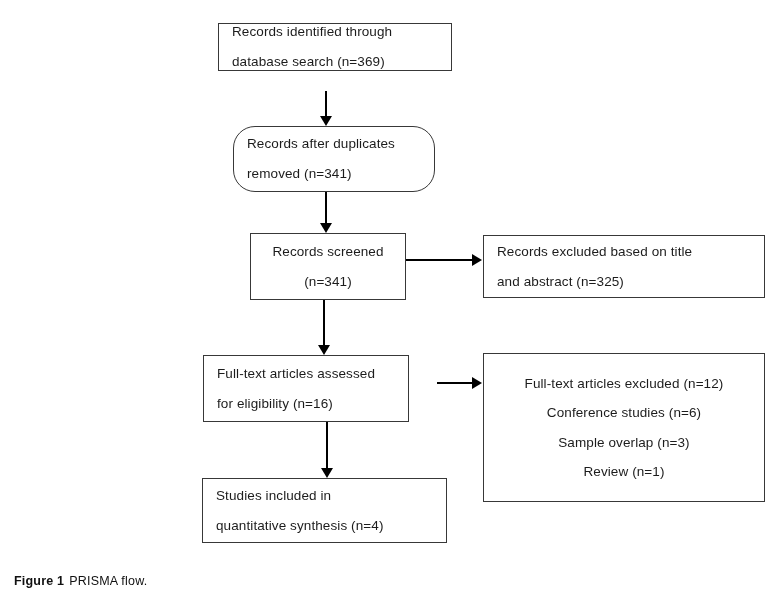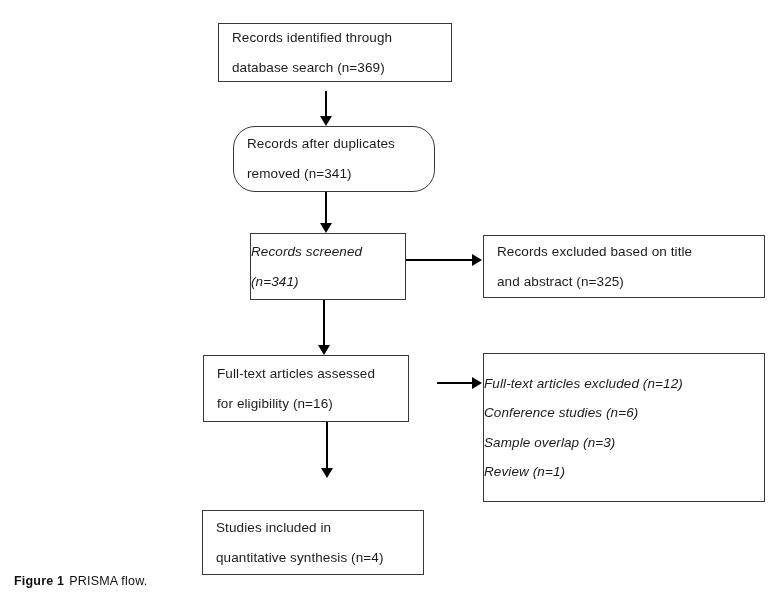--- a/index.html
+++ b/index.html
@@ -22,31 +22,31 @@
     border: 1.4px solid #383838;
     background: #ffffff;
     display: flex;
     flex-direction: column;
     justify-content: center;
     font-size: 13.5px;
     line-height: 30px;
     letter-spacing: 0.1px;
   }
   .flowbox.align-left { padding-left: 13px; padding-right: 6px; text-align: left; }
-  .flowbox.align-center { text-align: left; font-style: italic; }
+  .flowbox.align-center { text-align: center; }
   .flowbox .line { display: block; white-space: nowrap; }
 
   
-  #box-identified        { left: 218px; top: 23px;  width: 234px; height: 59px; }
+  #box-identified        { left: 218px; top: 23px;  width: 234px; height: 48px; }
   #box-duplicates        { left: 233px; top: 126px; width: 202px; height: 66px; border-radius: 22px; }
   #box-screened          { left: 250px; top: 233px; width: 156px; height: 67px; }
   #box-excluded-title    { left: 483px; top: 235px; width: 282px; height: 63px; }
   #box-fulltext          { left: 203px; top: 355px; width: 206px; height: 67px; }
   #box-fulltext-excluded { left: 483px; top: 353px; width: 282px; height: 149px; line-height: 29.2px; }
-  #box-included          { left: 202px; top: 478px; width: 222px; height: 65px; margin-top: 32px; }
+  #box-included          { left: 202px; top: 478px; width: 245px; height: 65px; }
 
   
   .arrow-down { position: absolute; width: 12px; }
   .arrow-down .shaft {
     position: absolute; left: 5px; top: 0;
     width: 1.6px; height: calc(100% - 9px); background: #000;
   }
   .arrow-down .head {
     position: absolute; bottom: 0; left: 0;
     width: 0; height: 0;

